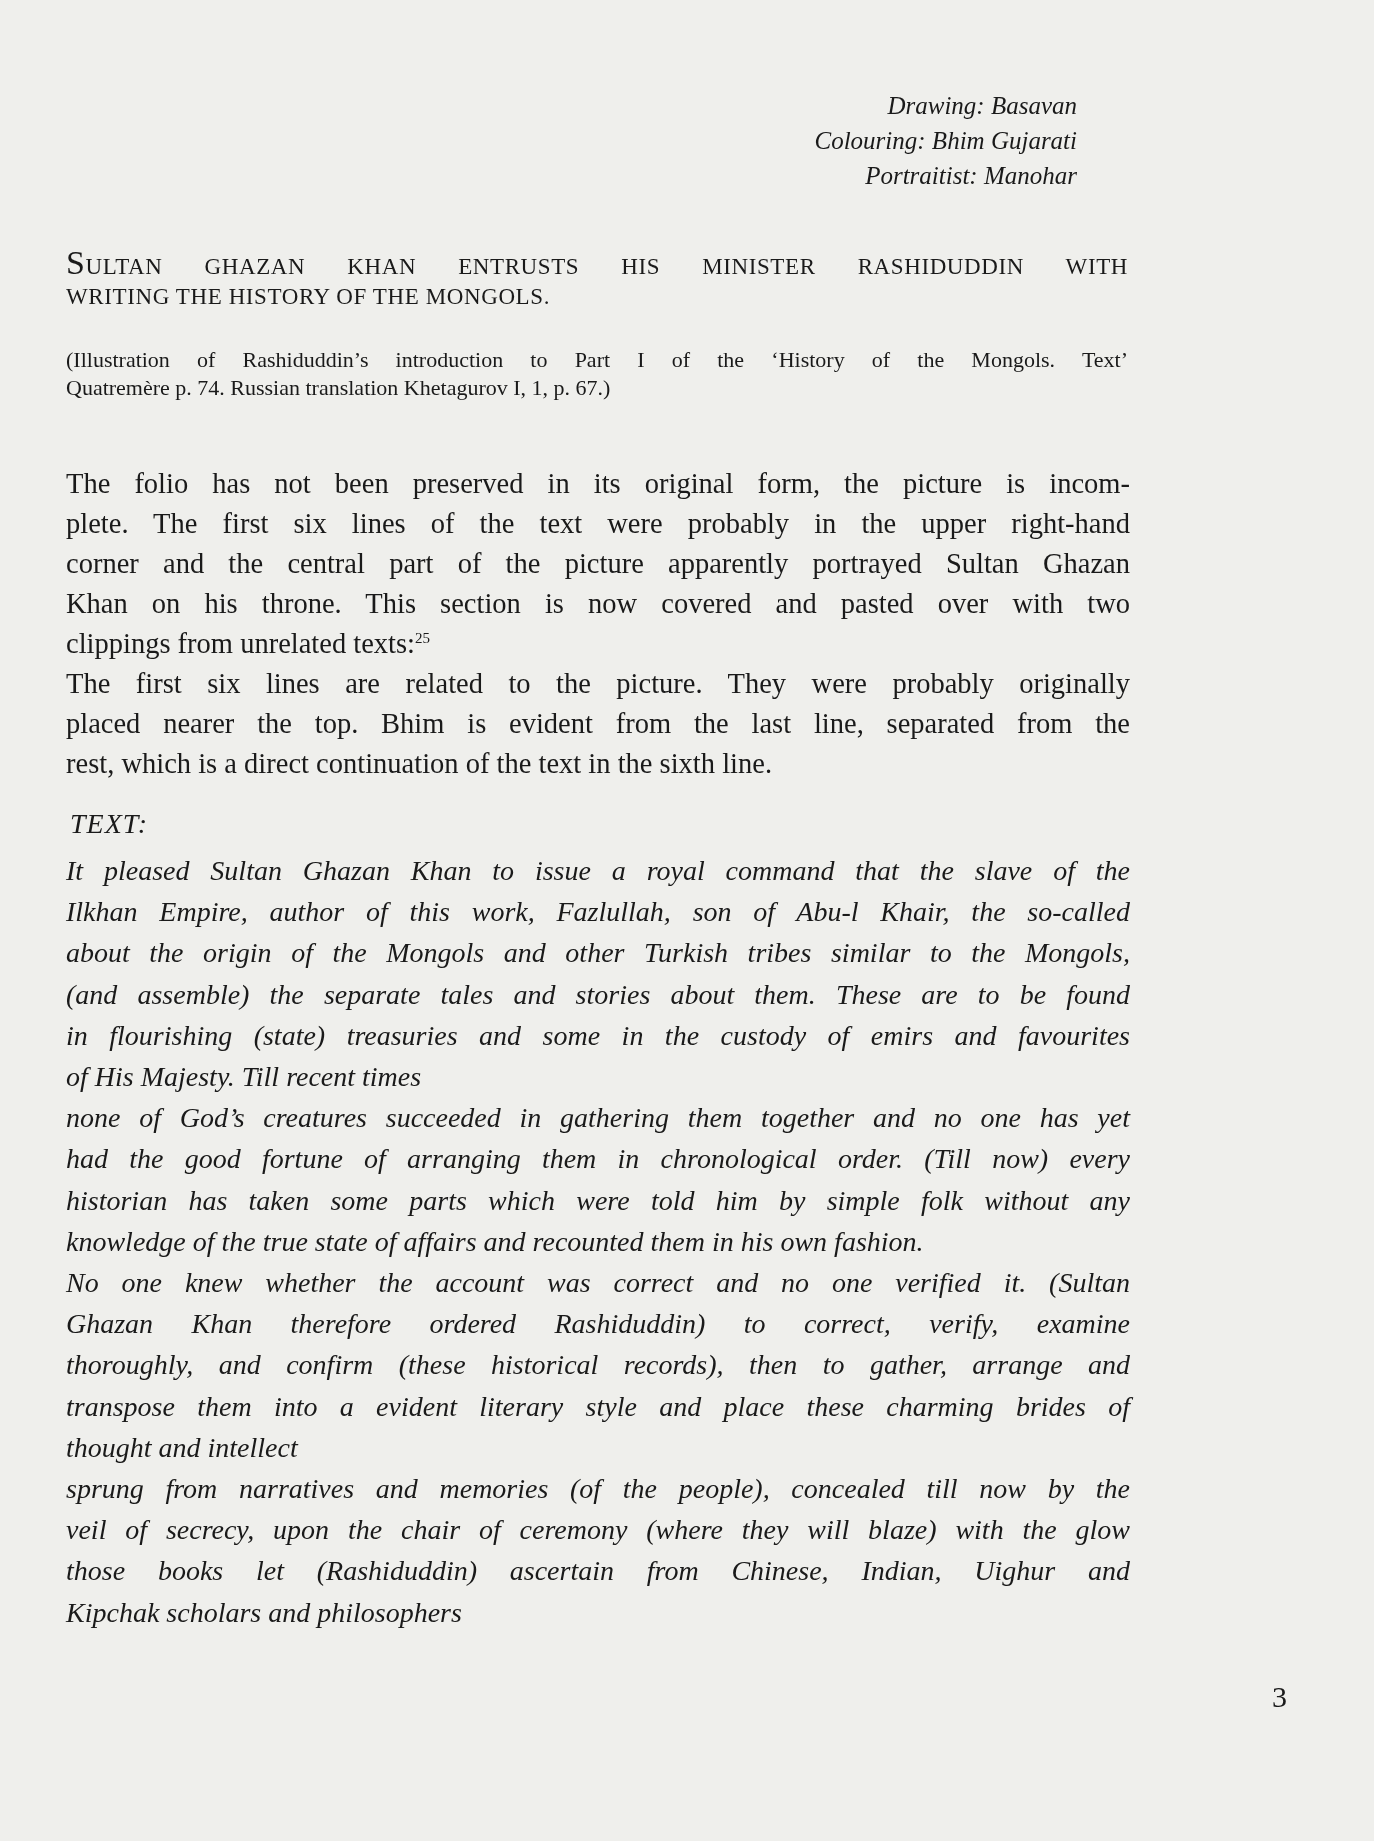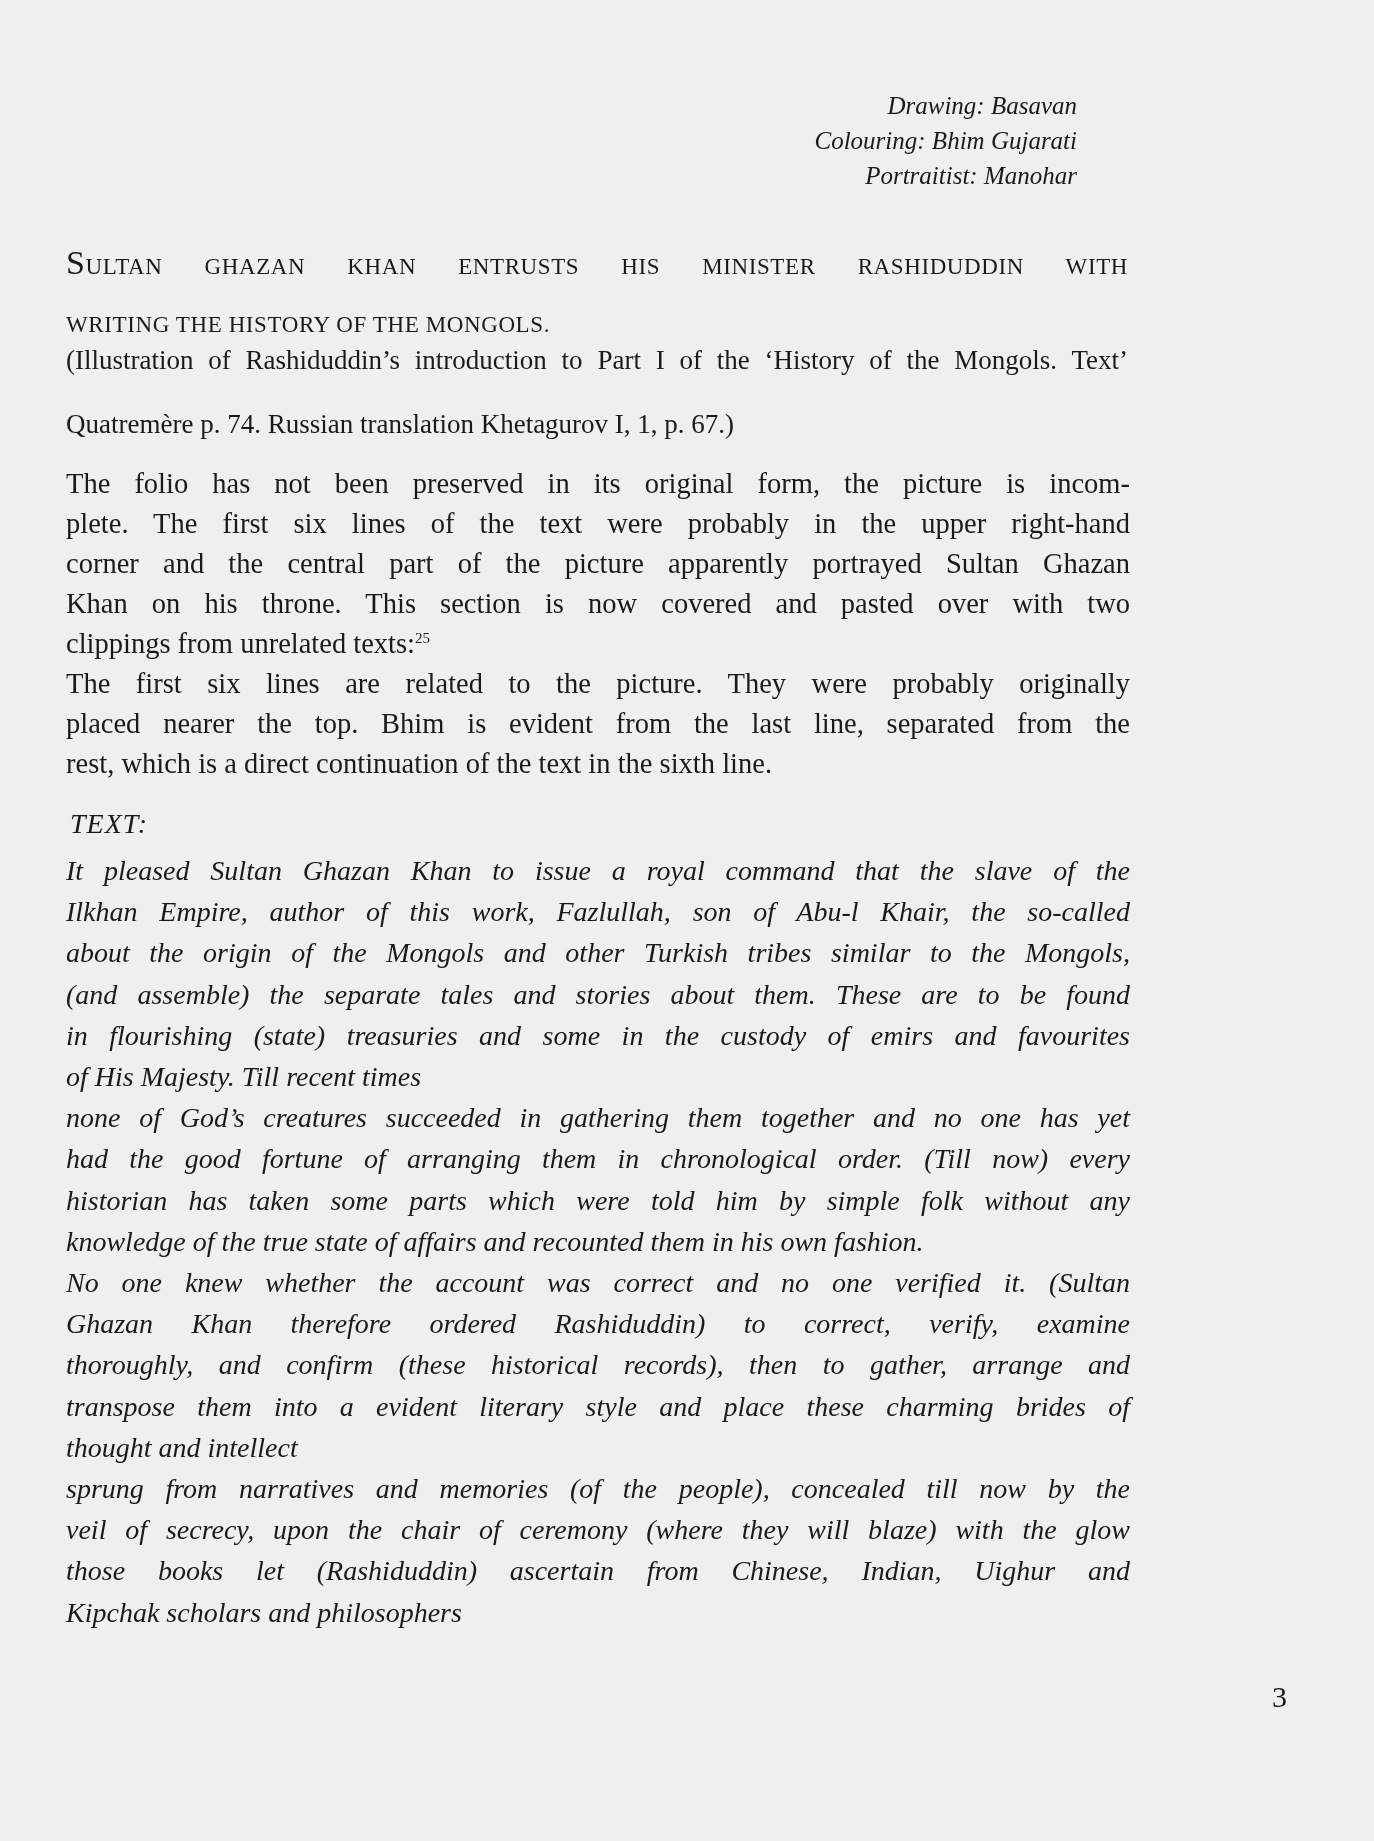--- a/index.html
+++ b/index.html
@@ -14,28 +14,28 @@
   .credits {
     position:absolute; right:246px; top:72px;
     text-align:right; font-style:italic; font-size:25px; line-height:35px;
   }
   .credits div { white-space:nowrap; }
   .title {
     position:absolute; left:66px; top:232px; width:1062px;
     font-size:23px; line-height:30px; letter-spacing:0.6px;
   }
   .title .line { white-space:nowrap; text-align:justify; text-align-last:justify; }
-  .title .line.last { text-align-last:left;margin-top:28px; }
+  .title .line.last { text-align-last:left; }
   .title .big { font-size:34px; }
   .caption {
     position:absolute; left:66px; top:330px; width:1062px;
-    font-size:27px; line-height:28px;
+    font-size:22px; line-height:28px;
   }
   .caption .line { white-space:nowrap; text-align:justify; text-align-last:justify; }
-  .caption .line.last { text-align-last:left;margin-top:36px; }
+  .caption .line.last { text-align-last:left; }
   .body-text {
     position:absolute; left:66px; top:448px; width:1064px;
     font-size:28.5px; line-height:40px;
   }
   .body-text .line { white-space:nowrap; text-align:justify; text-align-last:justify; }
   .body-text .line.last { text-align-last:left; }
   sup { font-size:15px; line-height:0; vertical-align:super; }
   .text-heading {
     position:absolute; left:70px; top:792px;
     font-style:italic; font-size:28px; letter-spacing:1px;

